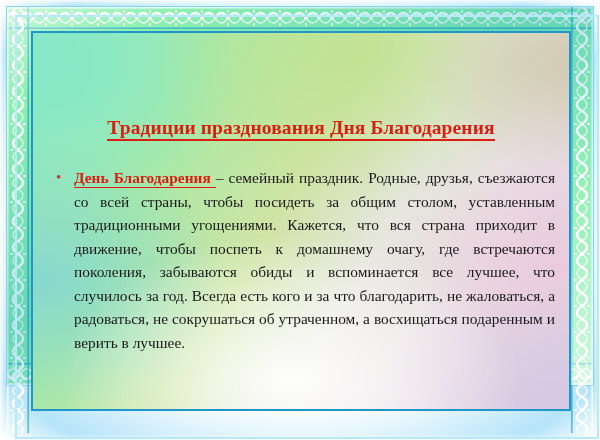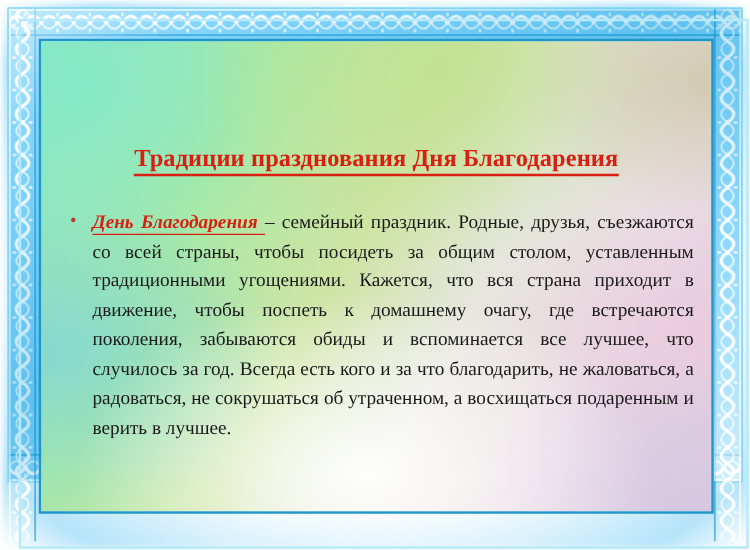--- a/index.html
+++ b/index.html
@@ -35,21 +35,21 @@
 
   
   .frame {
     position: absolute;
     left: 6px;
     top: 6px;
     width: 588px;
     height: 380px;
     box-sizing: border-box;
     border: 1px solid #7fd6f4;
-    background: #7dd3fc;
+    background: #86efac;
     padding: 0;
   }
   .frame-outline {
     position: absolute;
     left: 8px; top: 8px;
     width: 584px; height: 424px;
     box-sizing: border-box;
     border: 2px solid #b7e9f9;
     pointer-events: none;
   }
@@ -149,21 +149,20 @@
     text-align: justify;
     text-justify: inter-word;
     color: #1a1a1a;
     font-family: "Liberation Serif", serif;
     font-size: 15.4px;
     line-height: 23.5px;
   }
   .lead {
     color: #d91f11;
     font-weight: bold;
-    font-style: italic;
     border-bottom: 1.6px solid #d91f11;
     padding-bottom: 0.5px;
   }
 </style>
 </head>
 <body>
 
 <div id="slide">
 
   <div class="frame-glow"></div>

